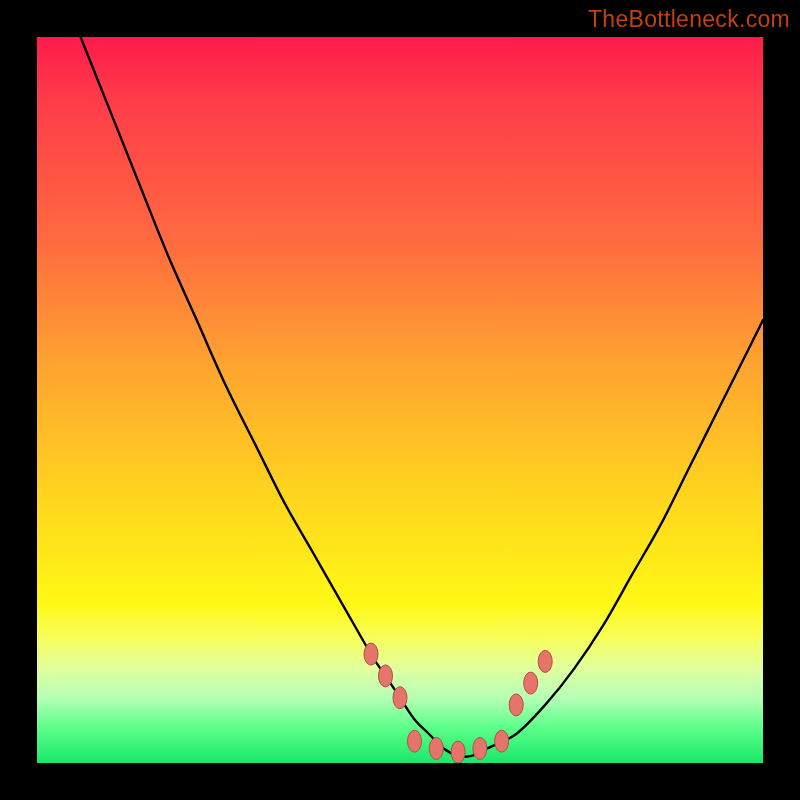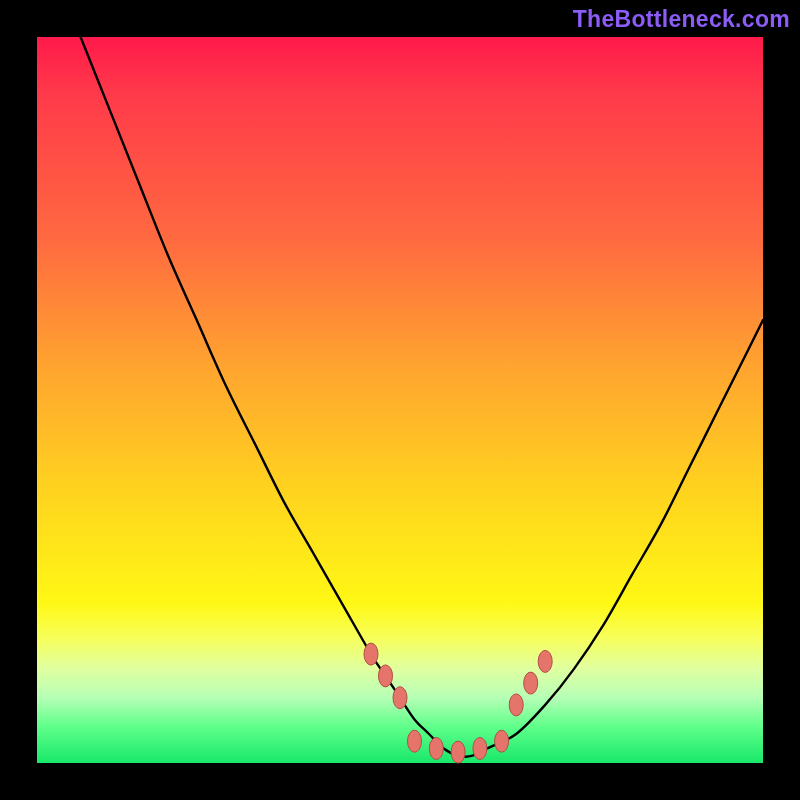--- a/index.html
+++ b/index.html
@@ -39,24 +39,23 @@
       #5fff8a 95%,
       #18e86a 100%
     );
   }
   .watermark {
     position: absolute;
     top: 6px;
     right: 10px;
     font-family: Arial, Helvetica, sans-serif;
     font-size: 23px;
-    color: #8b5cf6;
+    color: #c2410c;
     letter-spacing: 0.3px;
     user-select: none;
-    font-weight: bold;
   }
   svg.curve {
     position: absolute;
     left: 0;
     top: 0;
     width: 726px;
     height: 726px;
     overflow: visible;
   }
 </style>

